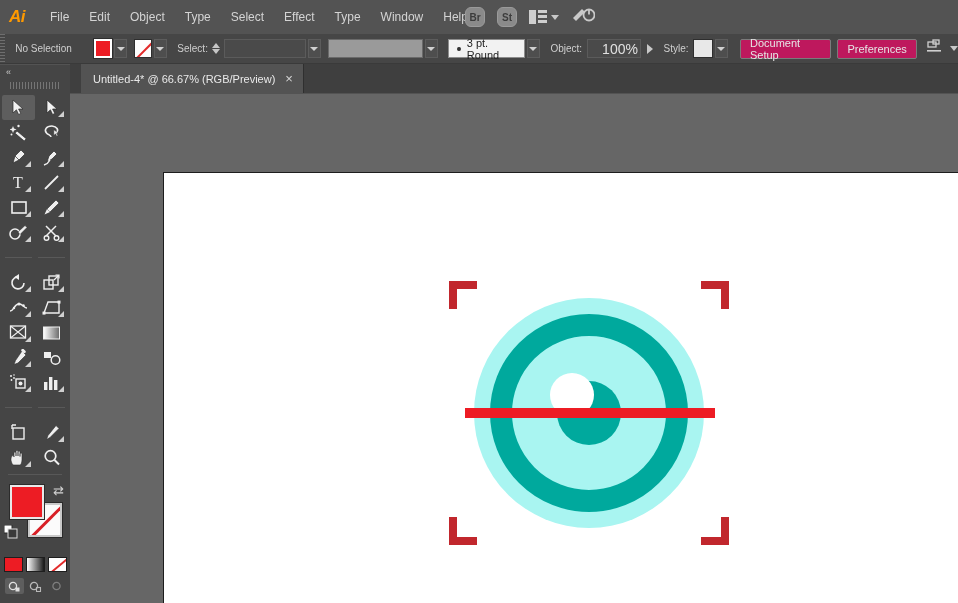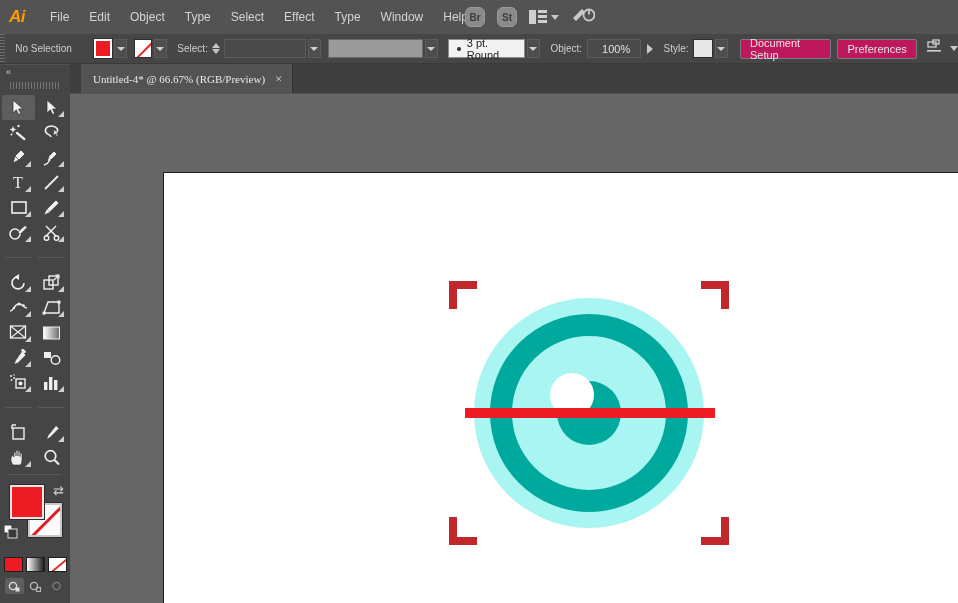--- a/index.html
+++ b/index.html
@@ -76,21 +76,21 @@
     border-top: 4px solid #d0d0d0; }
 
   .stepper { display: flex; flex-direction: column; gap: 1px; margin-left: 4px; }
   .stepper .up, .stepper .dn { width: 0; height: 0; border-left: 4px solid transparent; border-right: 4px solid transparent; }
   .stepper .up { border-bottom: 5px solid #c6c6c6; }
   .stepper .dn { border-top: 5px solid #c6c6c6; }
 
   .field-dark {
     height: 19px; background: #4a4a4a; border: 1px solid #5b5b5b;
     display: flex; align-items: center; padding: 0 14px;
-    font-size: 11px; color: #e0e0e0;
+    font-size: 14px; color: #e0e0e0;
   }
   .field-wide { width: 90px; }
   .field-gray-solid { width: 110px; height: 19px; background: #9a9a9a; border: 1px solid #6a6a6a; }
   .brush-field {
     width: 86px; height: 19px; background: #f2f2f2; color: #232323;
     border: 1px solid #8d8d8d; display: flex; align-items: center;
     gap: 6px; padding: 0 8px; font-size: 11px;
   }
   .brush-dot { width: 4px; height: 4px; border-radius: 50%; background: #333; }
   .op-field { width: 54px; }
@@ -99,21 +99,20 @@
   .btn-outline {
     height: 20px; padding: 0 9px; border: 1px solid #7b7b7b; border-radius: 2px;
     background: #be185d; color: #e6e6e6; font-size: 11px;
     display: flex; align-items: center; cursor: default;
   }
 
   
   .tabbar {
     position: absolute; top: 64px; left: 70px; width: 888px; height: 29px;
     background: #3f3f3f;
-    font-family: Liberation Serif, serif;
   }
   .doc-tab {
     position: absolute; left: 11px; top: 0; height: 29px;
     background: #535353; border-right: 1px solid #2f2f2f;
     display: flex; align-items: center; gap: 10px; padding: 0 10px 0 12px;
   }
   .doc-tab-title { font-size: 11px; color: #e9e9e9; white-space: nowrap; }
   .tab-close { font-size: 13px; color: #d6d6d6; line-height: 1; }
 
   

